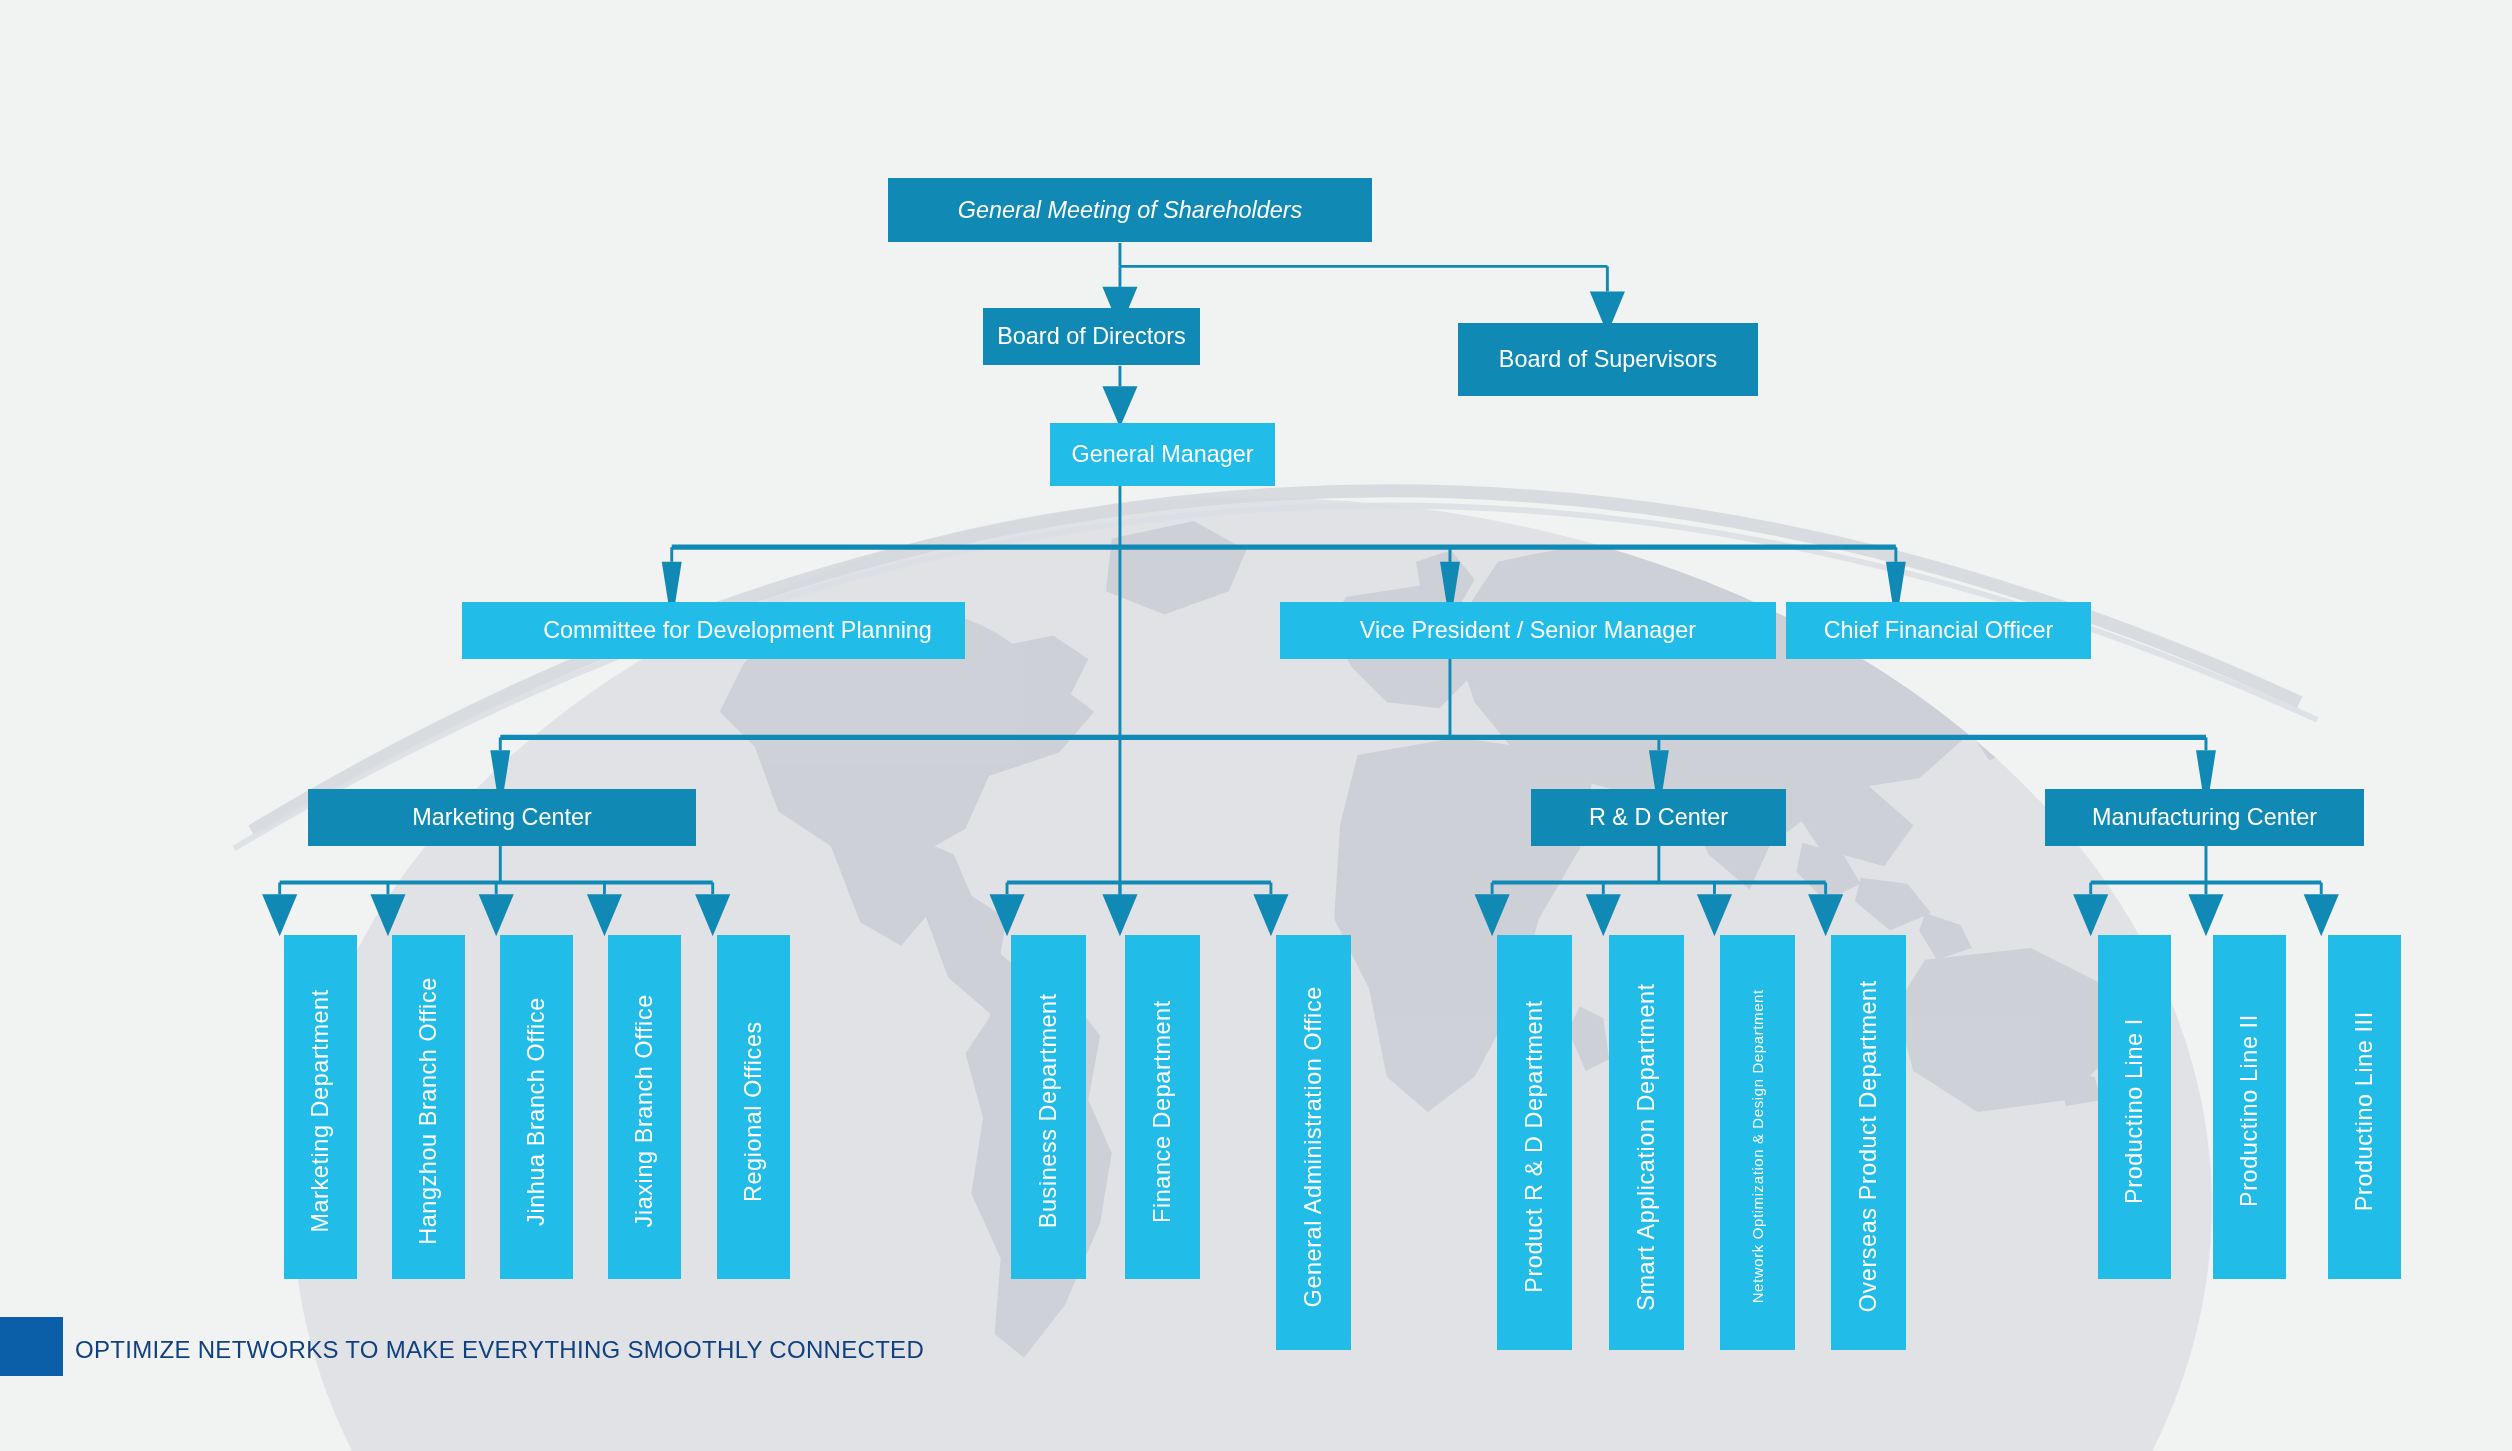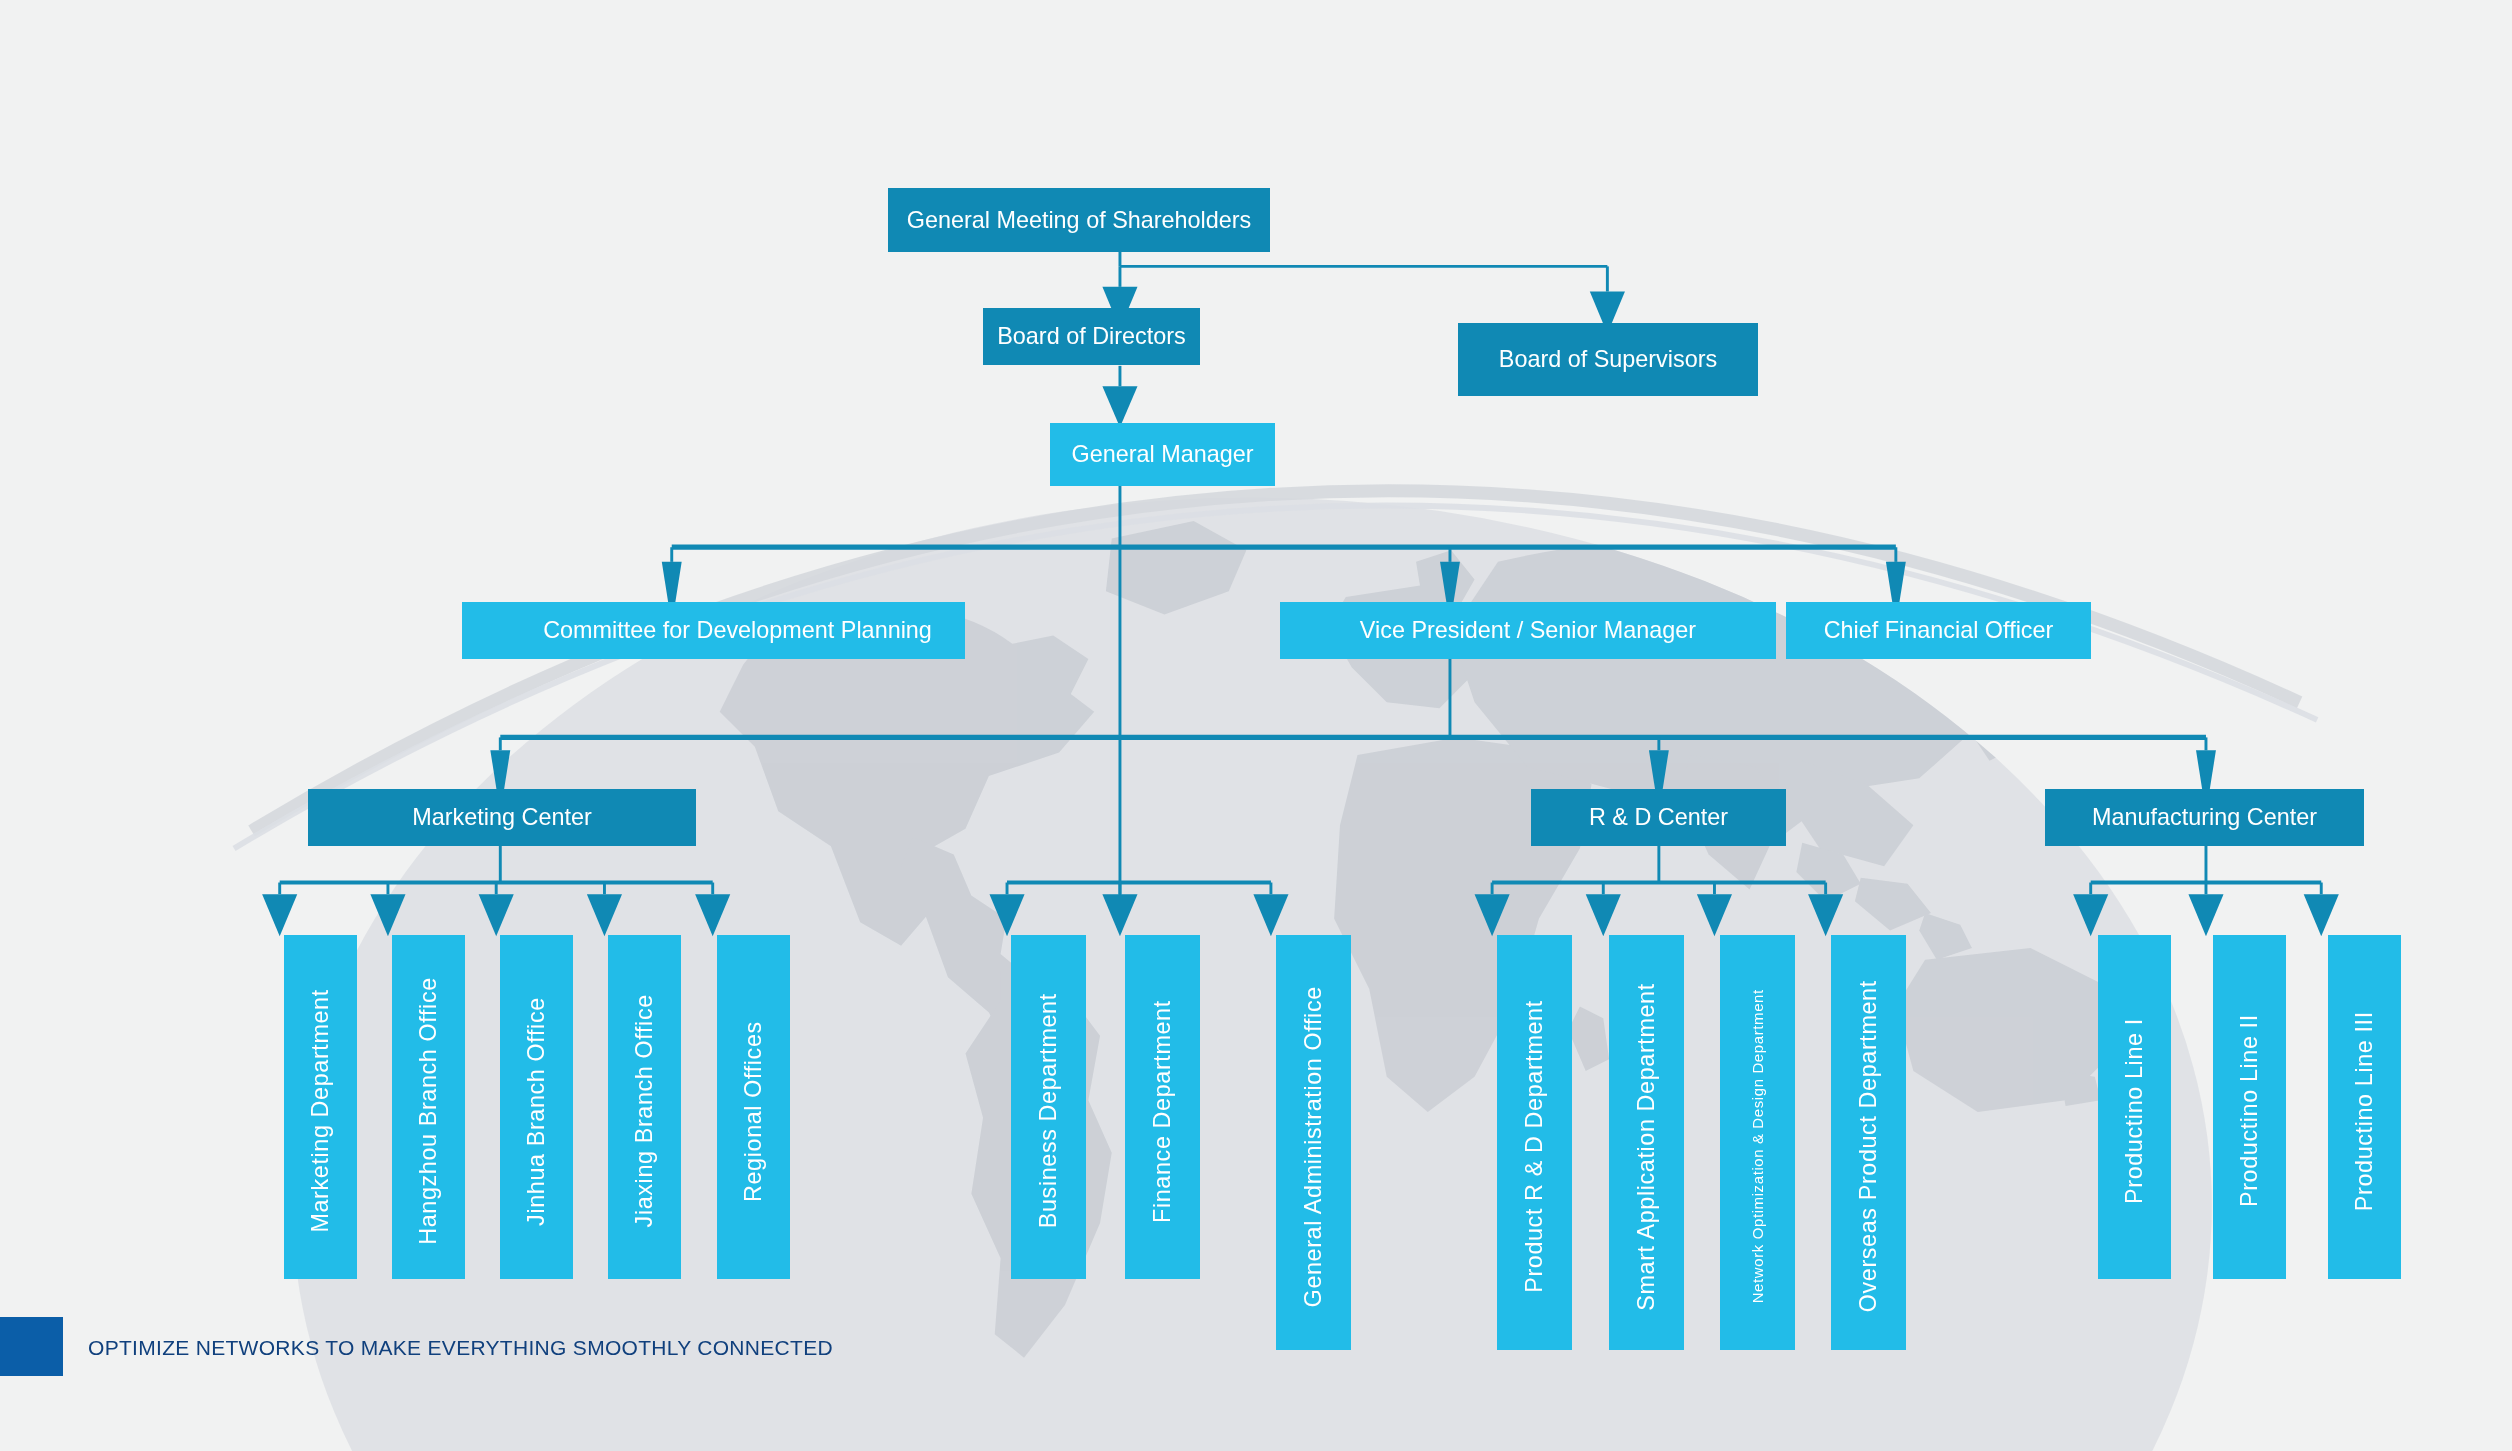--- a/index.html
+++ b/index.html
@@ -57,22 +57,22 @@
   }
   #logo .sub{
     position:absolute;left:0;top:123px;width:164px;
     text-align:center;color:#153c8c;
     font-size:13px;font-weight:bold;letter-spacing:0.9px;
   }
 
   
   #footer-swatch{position:absolute;left:0px;top:1317px;width:63px;height:59px;background:#0b5ea8;}
   #footer-text{
-    position:absolute;left:88px;top:1336px;
-    color:#10407d;font-size:21px;letter-spacing:0.3px;
+    position:absolute;left:75px;top:1336px;
+    color:#10407d;font-size:24px;letter-spacing:0.3px;
     white-space:nowrap;
   }
 </style>
 </head>
 <body>
 
 <div id="stage">
 
   <svg id="watermark" viewBox="0 0 4293 2481" xmlns="http://www.w3.org/2000/svg">
     <defs>
@@ -207,21 +207,21 @@
       <line x1="3573" y1="1508" x2="3967" y2="1508" stroke-width="7"></line>
       <line x1="3573" y1="1508" x2="3573" y2="1528"></line>
       <polygon points="3543,1528 3603,1528 3573,1600" stroke="none"></polygon>
       <line x1="3770" y1="1508" x2="3770" y2="1528"></line>
       <polygon points="3740,1528 3800,1528 3770,1600" stroke="none"></polygon>
       <line x1="3967" y1="1508" x2="3967" y2="1528"></line>
       <polygon points="3937,1528 3997,1528 3967,1600" stroke="none"></polygon>
     </g>
   </svg>
 
-  <div class="node dark h-node" style="left:888px;top:188px;width:382px;height:64px;">
+  <div class="node dark h-node" style="left:888px;top:178px;width:484px;height:64px;font-style:italic;">
     <span>General Meeting of Shareholders</span>
   </div>
 
   <div class="node dark h-node" style="left:983px;top:308px;width:217px;height:57px;">
     <span>Board of Directors</span>
   </div>
   <div class="node dark h-node" style="left:1458px;top:323px;width:300px;height:73px;">
     <span>Board of Supervisors</span>
   </div>
 

